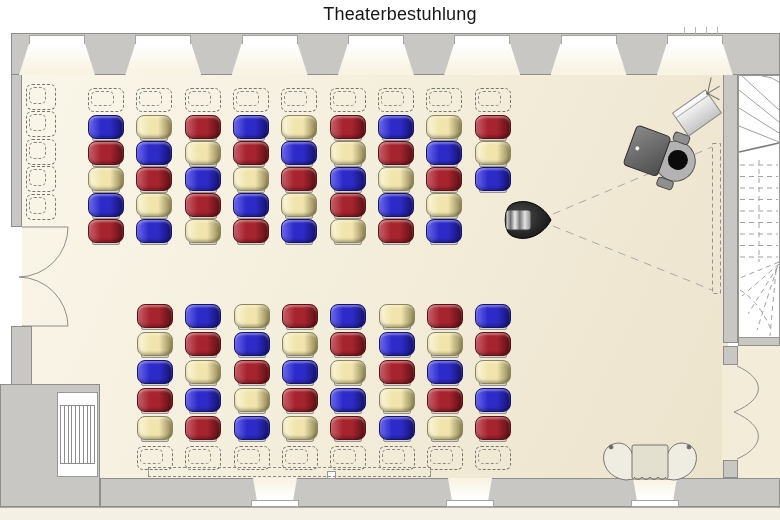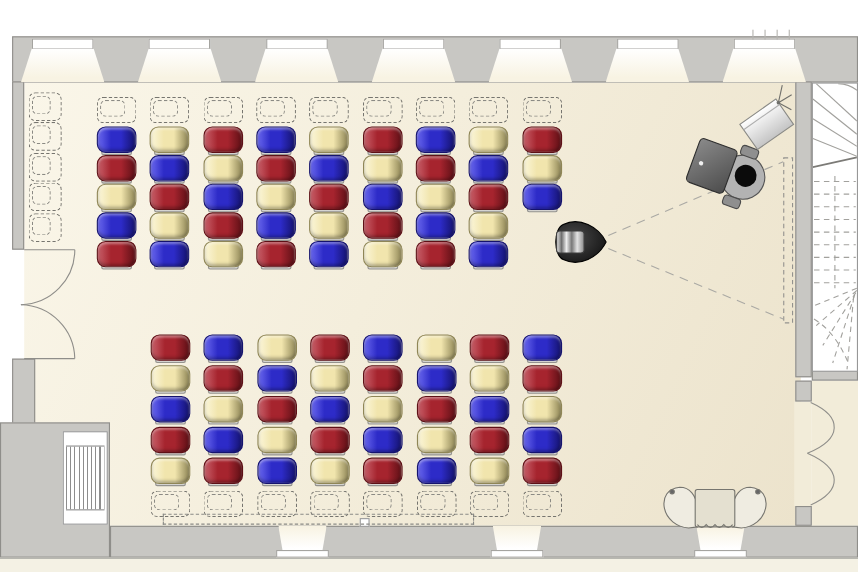--- a/index.html
+++ b/index.html
@@ -426,15 +426,16 @@
     <g stroke="#76756f">
       <path d="M634 479 L634 462 C 633 450 627 443 618 443 C 607 444 602 452 604 462 C 606 472 615 479 626 480 Z" fill="#efece1"></path>
       <path d="M666 479 L666 462 C 667 450 673 443 682 443 C 693 444 698 452 696 462 C 694 472 685 479 674 480 Z" fill="#efece1"></path>
       <rect x="632" y="445" width="36" height="34" rx="2" fill="#e4e0d0"></rect>
       <path d="M634 477 q 4 5 8 0 q 4 5 8 0 q 4 5 8 0 q 4 5 8 0" fill="none"></path>
       <circle cx="611" cy="447" r="2" fill="#666"></circle>
       <circle cx="689" cy="447" r="2" fill="#666"></circle>
     </g>
   </svg>
 
+  <div class="abs title">Theaterbestuhlung</div>
 
   <div class="abs bottom-out"></div>
 </div>
 
 </body></html>

